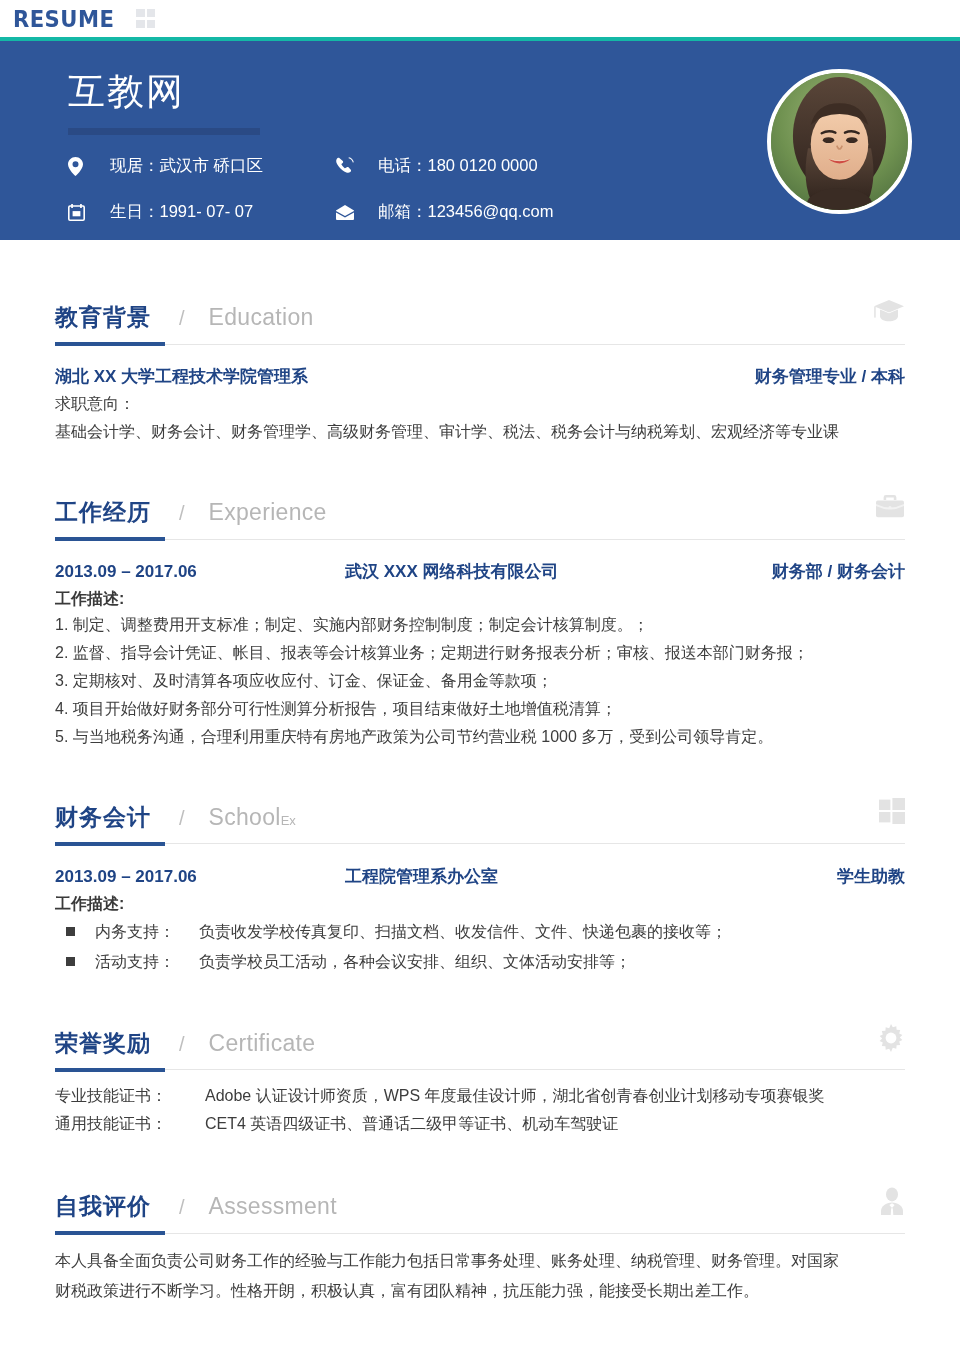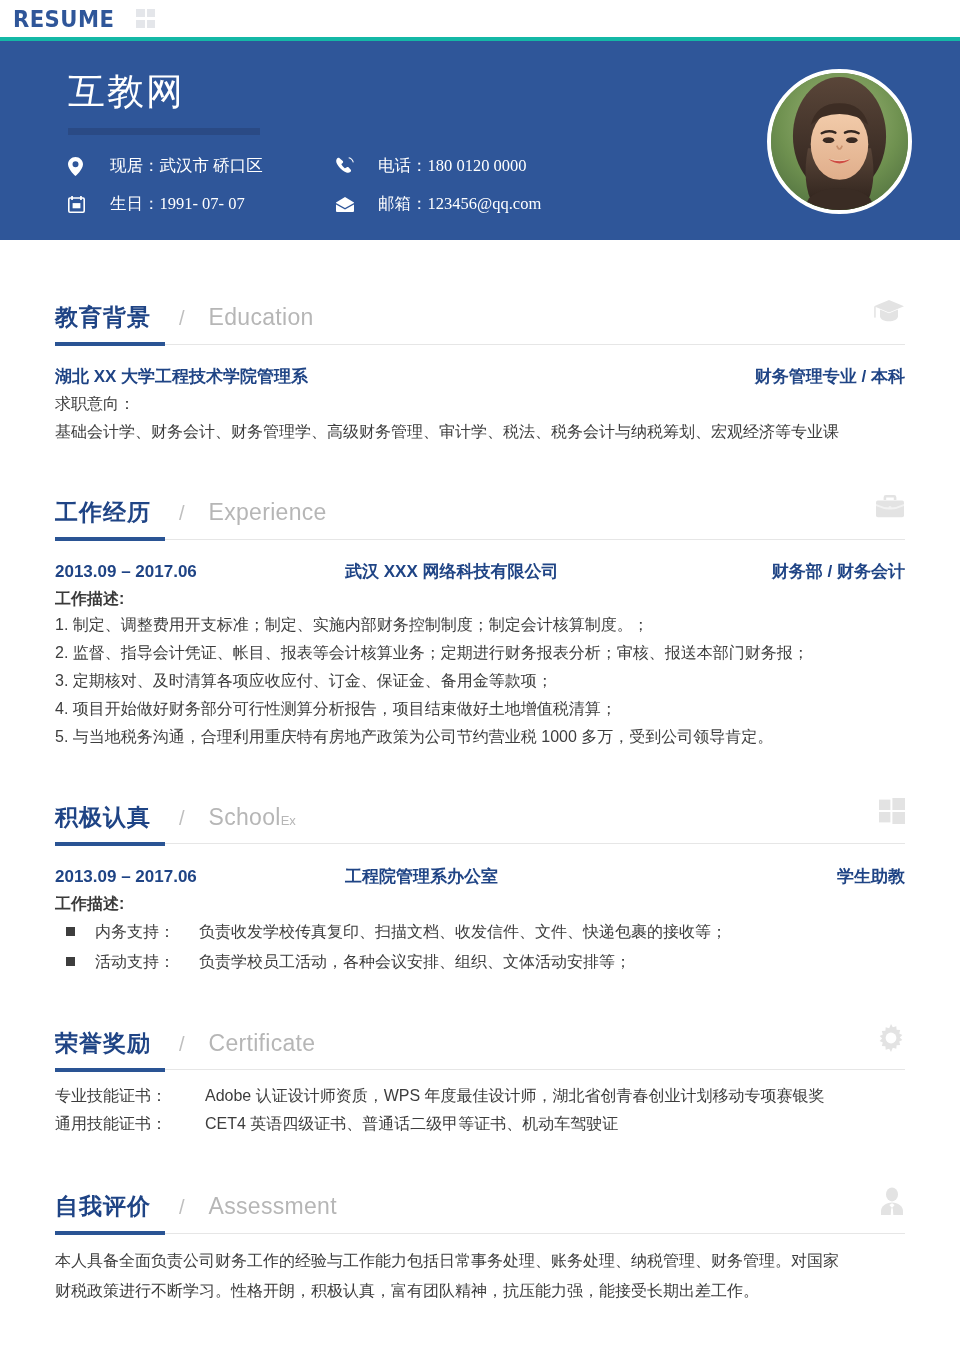--- a/index.html
+++ b/index.html
@@ -78,23 +78,22 @@
   .hero-rule {
     width: 192px;
     height: 7px;
     background: #2a4a85;
     margin-top: 16px;
     margin-bottom: 20px;
   }
   .contact-grid {
     display: grid;
     grid-template-columns: 268px auto;
-    row-gap: 16px;
+    row-gap: 24px;
     align-items: center;
-    font-family: Liberation Serif, serif;
   }
   .contact-item {
     display: flex;
     align-items: center;
     color: #ffffff;
     font-size: 16.5px;
     white-space: nowrap;
   }
   .contact-item .ci {
     width: 26px;
@@ -372,21 +371,21 @@
     <div class="sub-label">工作描述:</div>
     <div class="body-line tight">1. 制定、调整费用开支标准；制定、实施内部财务控制制度；制定会计核算制度。；</div>
     <div class="body-line tight">2. 监督、指导会计凭证、帐目、报表等会计核算业务；定期进行财务报表分析；审核、报送本部门财务报；</div>
     <div class="body-line tight">3. 定期核对、及时清算各项应收应付、订金、保证金、备用金等款项；</div>
     <div class="body-line tight">4. 项目开始做好财务部分可行性测算分析报告，项目结束做好土地增值税清算；</div>
     <div class="body-line tight">5. 与当地税务沟通，合理利用重庆特有房地产政策为公司节约营业税 1000 多万，受到公司领导肯定。</div>
   </div>
 
   <div class="section">
     <div class="sec-head">
-      <span class="sec-cn">积极认真</span>
+      <span class="sec-cn">财务会计</span>
       <span class="sec-slash">/</span>
       <span class="sec-en"><span>School</span><sub>Ex</sub></span>
       <span class="sec-icon">
         <svg width="26" height="26" viewBox="0 0 26 26">
           <rect x="0" y="1.6" width="11.4" height="10.4"></rect>
           <rect x="13.4" y="0" width="12.6" height="12"></rect>
           <rect x="0" y="14" width="11.4" height="10.4"></rect>
           <rect x="13.4" y="14" width="12.6" height="12"></rect>
         </svg>
       </span>

